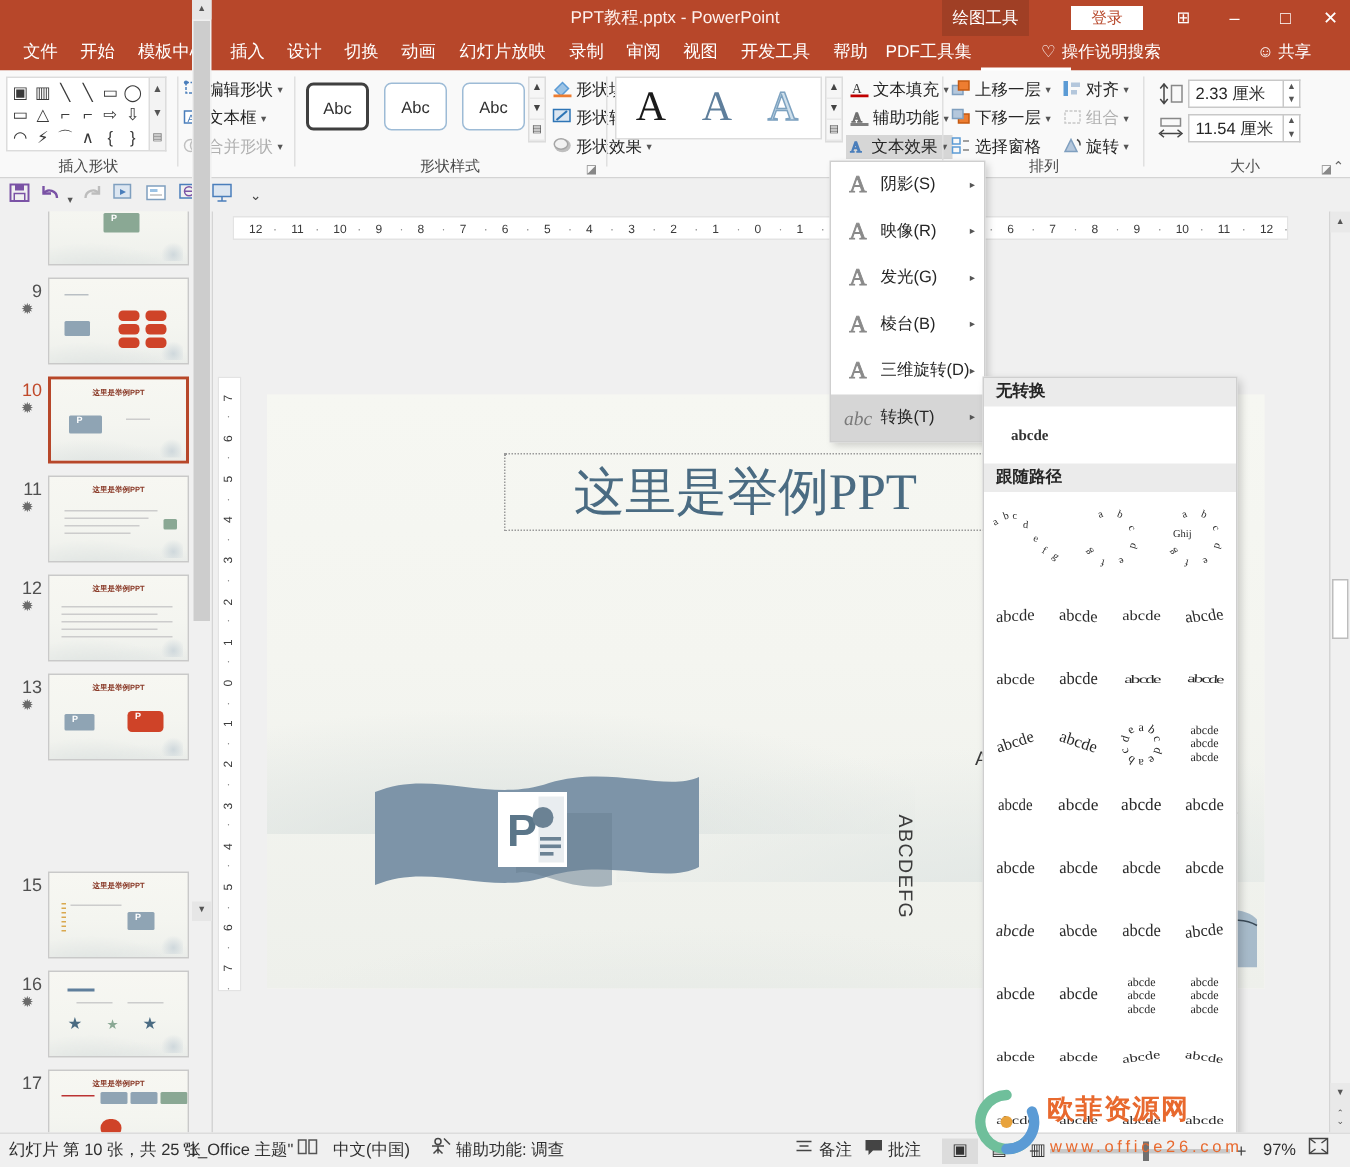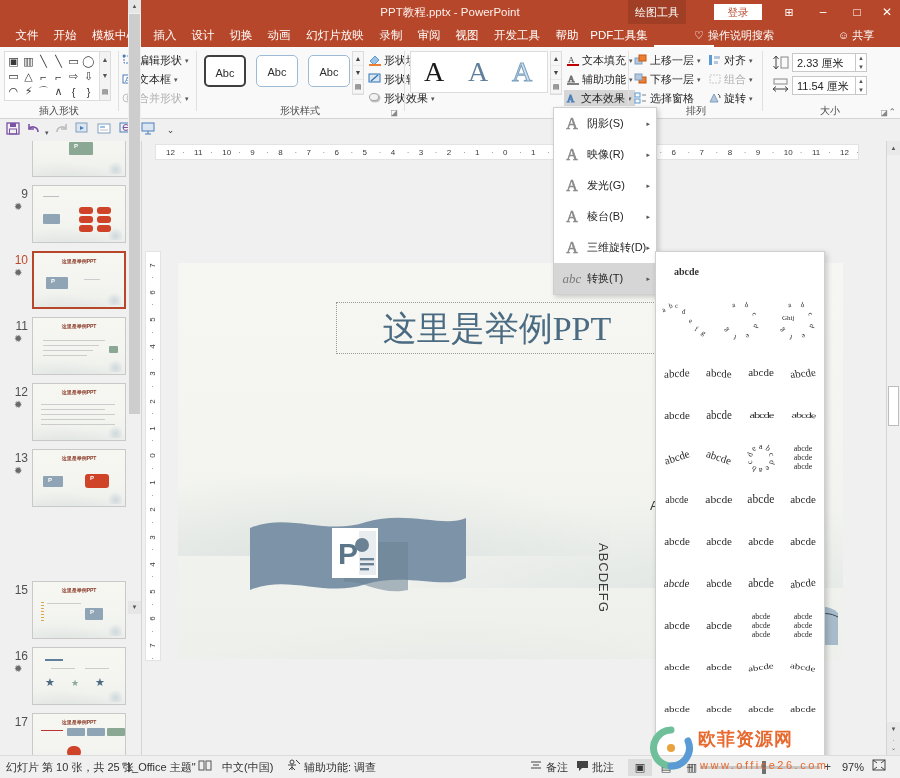--- a/index.html
+++ b/index.html
@@ -1006,21 +1006,23 @@
   <div class="dd" id="ddmenu">
       <div class="dd-item"><span class="dd-ic" style="color: rgb(138, 138, 138); -webkit-text-stroke: 0.6px rgb(138, 138, 138);">A</span><span>阴影(S)</span><span class="dd-arrow">▸</span></div>
       <div class="dd-item"><span class="dd-ic" style="color: rgb(138, 138, 138); -webkit-text-stroke: 0.6px rgb(138, 138, 138);">A</span><span>映像(R)</span><span class="dd-arrow">▸</span></div>
       <div class="dd-item"><span class="dd-ic" style="color: rgb(138, 138, 138); -webkit-text-stroke: 0.6px rgb(138, 138, 138);">A</span><span>发光(G)</span><span class="dd-arrow">▸</span></div>
       <div class="dd-item"><span class="dd-ic" style="color: rgb(138, 138, 138); -webkit-text-stroke: 0.6px rgb(138, 138, 138);">A</span><span>棱台(B)</span><span class="dd-arrow">▸</span></div>
       <div class="dd-item"><span class="dd-ic" style="color: rgb(138, 138, 138); -webkit-text-stroke: 0.6px rgb(138, 138, 138);">A</span><span>三维旋转(D)</span><span class="dd-arrow">▸</span></div>
       <div class="dd-item hl"><span class="dd-ic" style="font-size: 13px; font-style: italic;">abc</span><span>转换(T)</span><span class="dd-arrow">▸</span></div>
     </div>
 
   <div class="sub" id="submenu">
+      <div class="sub-hdr">无转换</div>
       <div class="notrans">abcde</div>
+      <div class="sub-hdr">跟随路径</div>
       <div class="path-row">
         <div class="path-cell">
           <span class="arc-ch" style="left: 6px; top: 16px; transform: rotate(-30deg);">a</span>
           <span class="arc-ch" style="left: 12.6667px; top: 11.645px; transform: rotate(-18.3333deg);">b</span>
           <span class="arc-ch" style="left: 19.3333px; top: 11.716px; transform: rotate(-6.66667deg);">c</span>
           <span class="arc-ch" style="left: 26px; top: 17.7099px; transform: rotate(5deg);">d</span>
           <span class="arc-ch" style="left: 32.6667px; top: 27.2045px; transform: rotate(16.6667deg);">e</span>
           <span class="arc-ch" style="left: 39.3333px; top: 35.4609px; transform: rotate(28.3333deg);">f</span>
           <span class="arc-ch" style="left: 46px; top: 38.5595px; transform: rotate(40deg);">g</span>
         </div>

